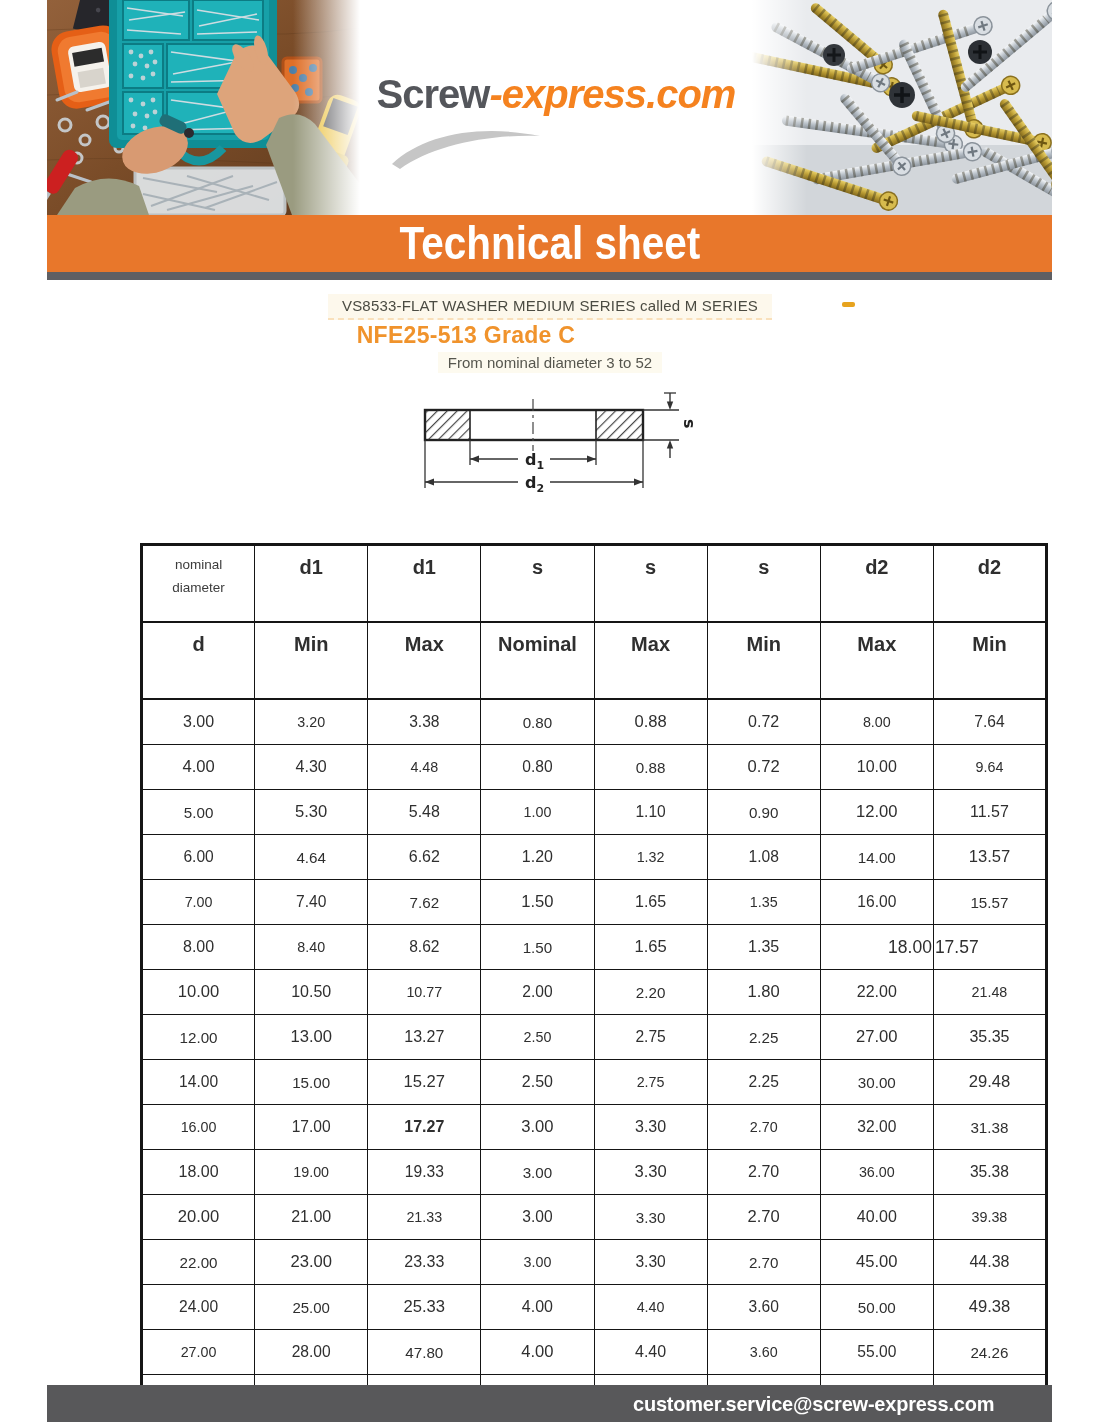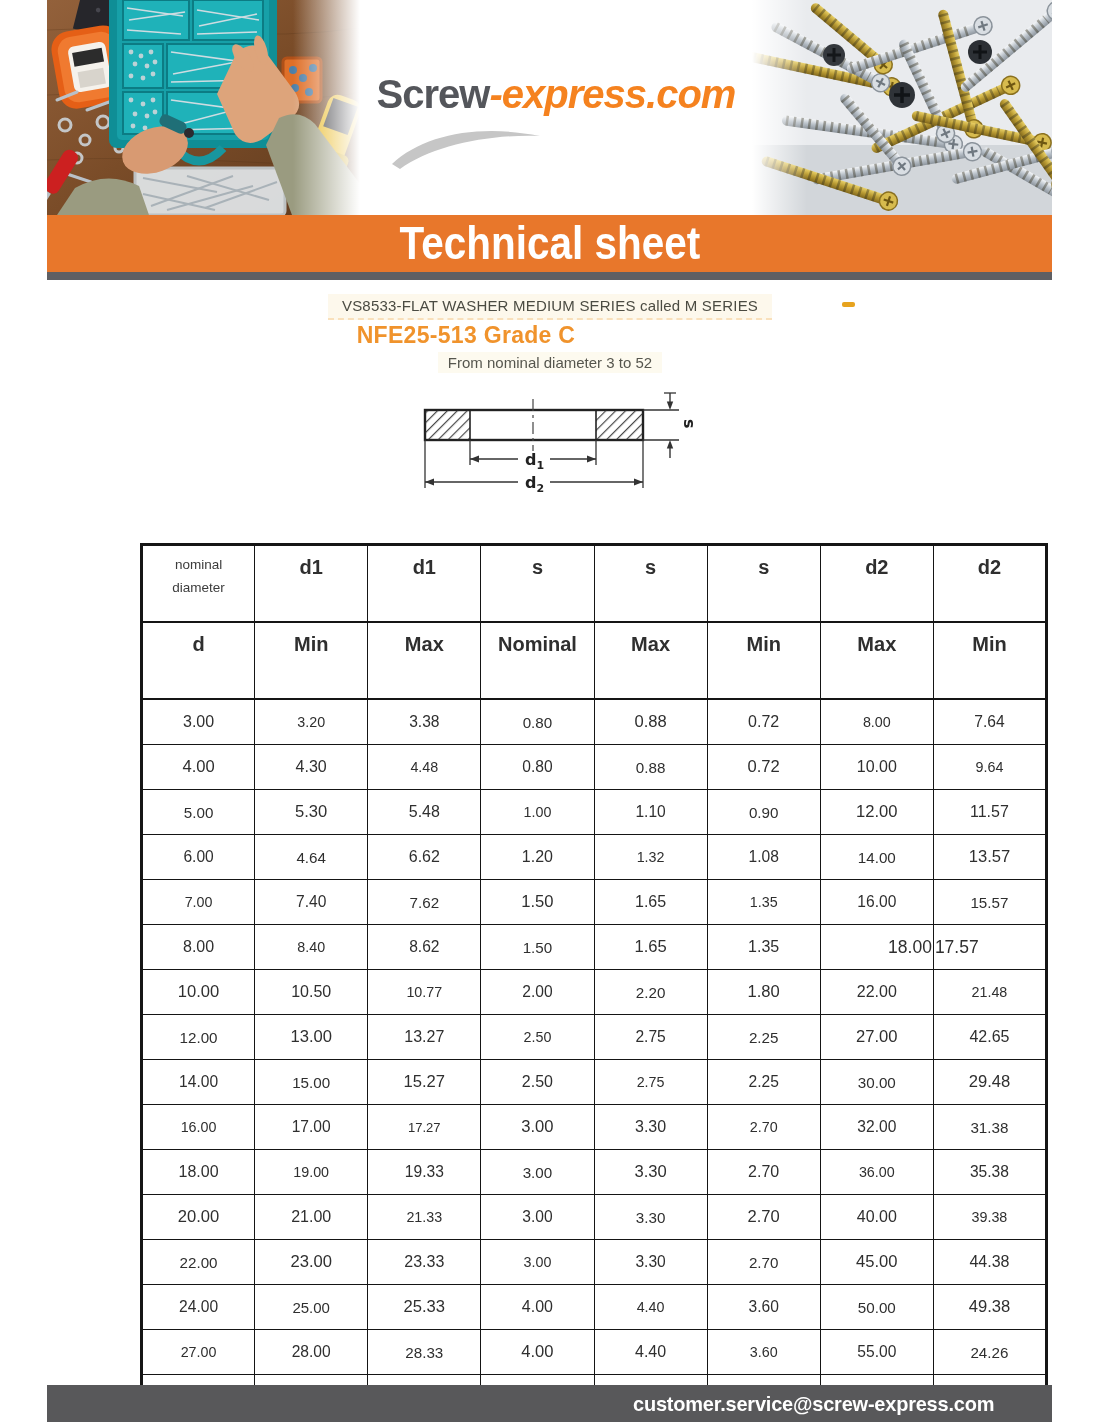--- a/index.html
+++ b/index.html
@@ -518,36 +518,36 @@
           <td style="font-size: 14.3px;">21.48</td>
         </tr>
         <tr>
           <td style="font-size: 15.2px;">12.00</td>
           <td style="font-size: 16.6px; text-align: center;">13.00</td>
           <td style="font-size: 16px;">13.27</td>
           <td style="font-size: 14.3px;">2.50</td>
           <td style="font-size: 15.6px;">2.75</td>
           <td style="font-size: 15.2px;">2.25</td>
           <td style="font-size: 16.6px;">27.00</td>
-          <td style="font-size: 16px;">42.65</td>
+          <td style="font-size: 16px;">35.35</td>
         </tr>
         <tr>
           <td style="font-size: 15.6px;">14.00</td>
           <td style="font-size: 15.2px;">15.00</td>
           <td style="font-size: 16.6px;">15.27</td>
           <td style="font-size: 16px;">2.50</td>
           <td style="font-size: 14.3px;">2.75</td>
           <td style="font-size: 15.6px;">2.25</td>
           <td style="font-size: 15.2px;">30.00</td>
           <td style="font-size: 16.6px;">29.48</td>
         </tr>
         <tr>
           <td style="font-size: 14.3px;">16.00</td>
           <td style="font-size: 15.6px;">17.00</td>
-          <td style="font-size: 13px;">17.27</td>
+          <td style="font-size: 16px; font-weight: bold;">17.27</td>
           <td style="font-size: 16.6px;">3.00</td>
           <td style="font-size: 16px;">3.30</td>
           <td style="font-size: 14.3px;">2.70</td>
           <td style="font-size: 15.6px;">32.00</td>
           <td style="font-size: 15.2px;">31.38</td>
         </tr>
         <tr>
           <td style="font-size: 16px;">18.00</td>
           <td style="font-size: 14.3px;">19.00</td>
           <td style="font-size: 15.6px;">19.33</td>
@@ -583,21 +583,21 @@
           <td style="font-size: 16.6px;">25.33</td>
           <td style="font-size: 16px;">4.00</td>
           <td style="font-size: 14.3px;">4.40</td>
           <td style="font-size: 15.6px;">3.60</td>
           <td style="font-size: 15.2px;">50.00</td>
           <td style="font-size: 16.6px;">49.38</td>
         </tr>
         <tr>
           <td style="font-size: 14.3px;">27.00</td>
           <td style="font-size: 15.6px;">28.00</td>
-          <td style="font-size: 15.2px;">28.33</td>
+          <td style="font-size: 15.2px;">47.80</td>
           <td style="font-size: 16.6px;">4.00</td>
           <td style="font-size: 16px;">4.40</td>
           <td style="font-size: 14.3px;">3.60</td>
           <td style="font-size: 15.6px;">55.00</td>
           <td style="font-size: 15.2px;">24.26</td>
         </tr>
         <tr>
           <td style="font-size: 16px;">30.00</td>
           <td style="font-size: 14.3px;">31.00</td>
           <td style="font-size: 15.6px;">31.39</td>

